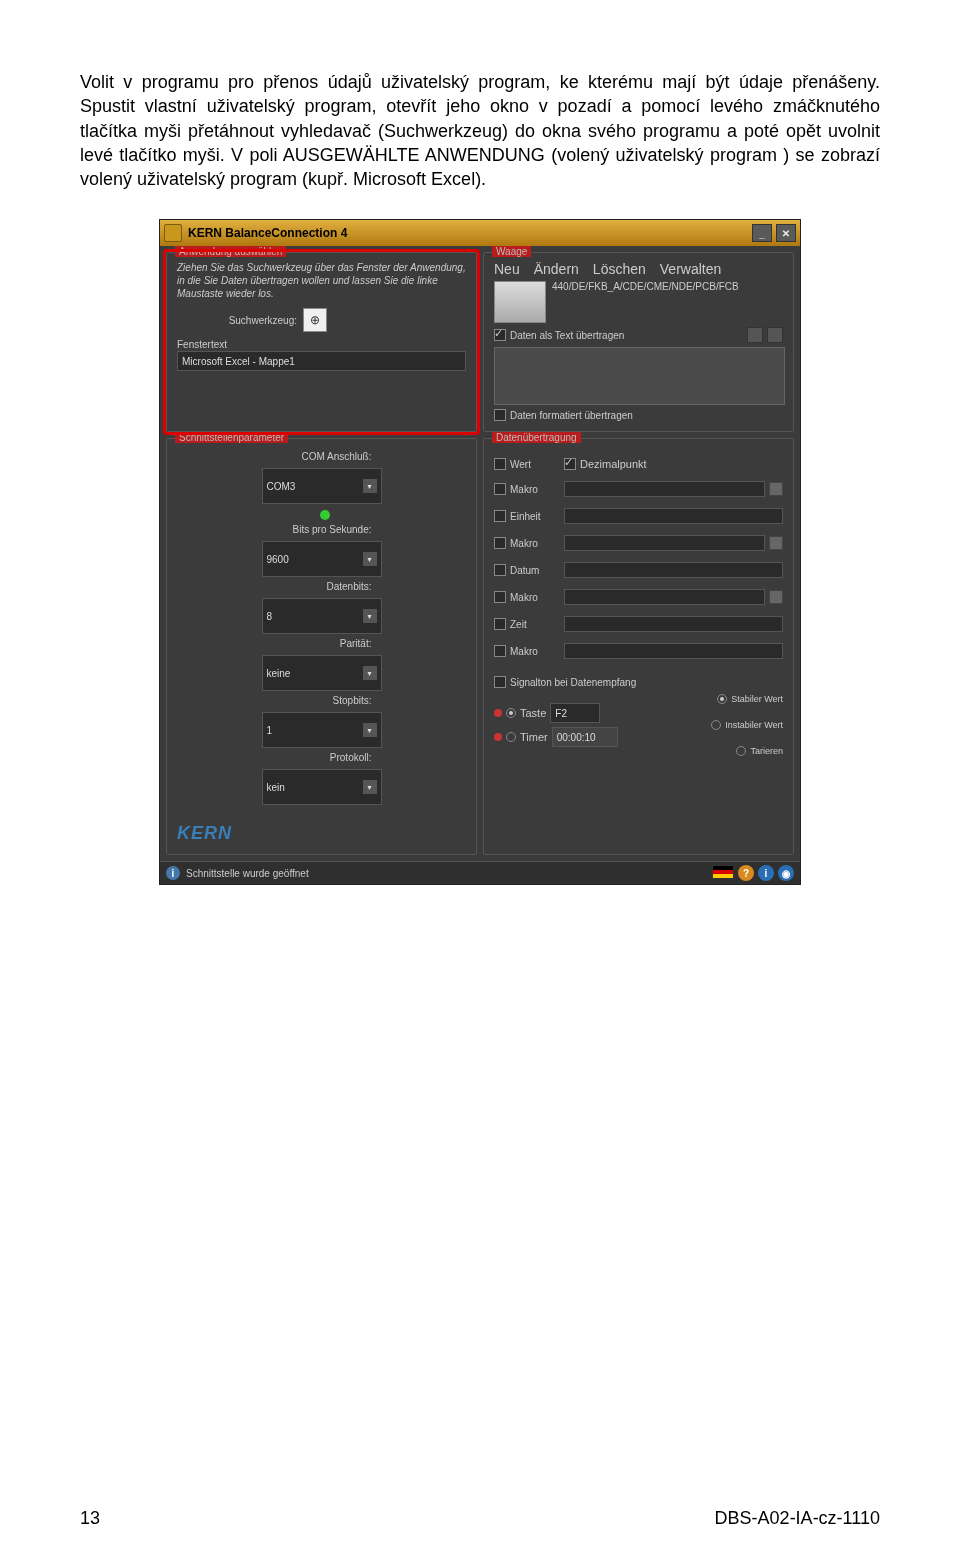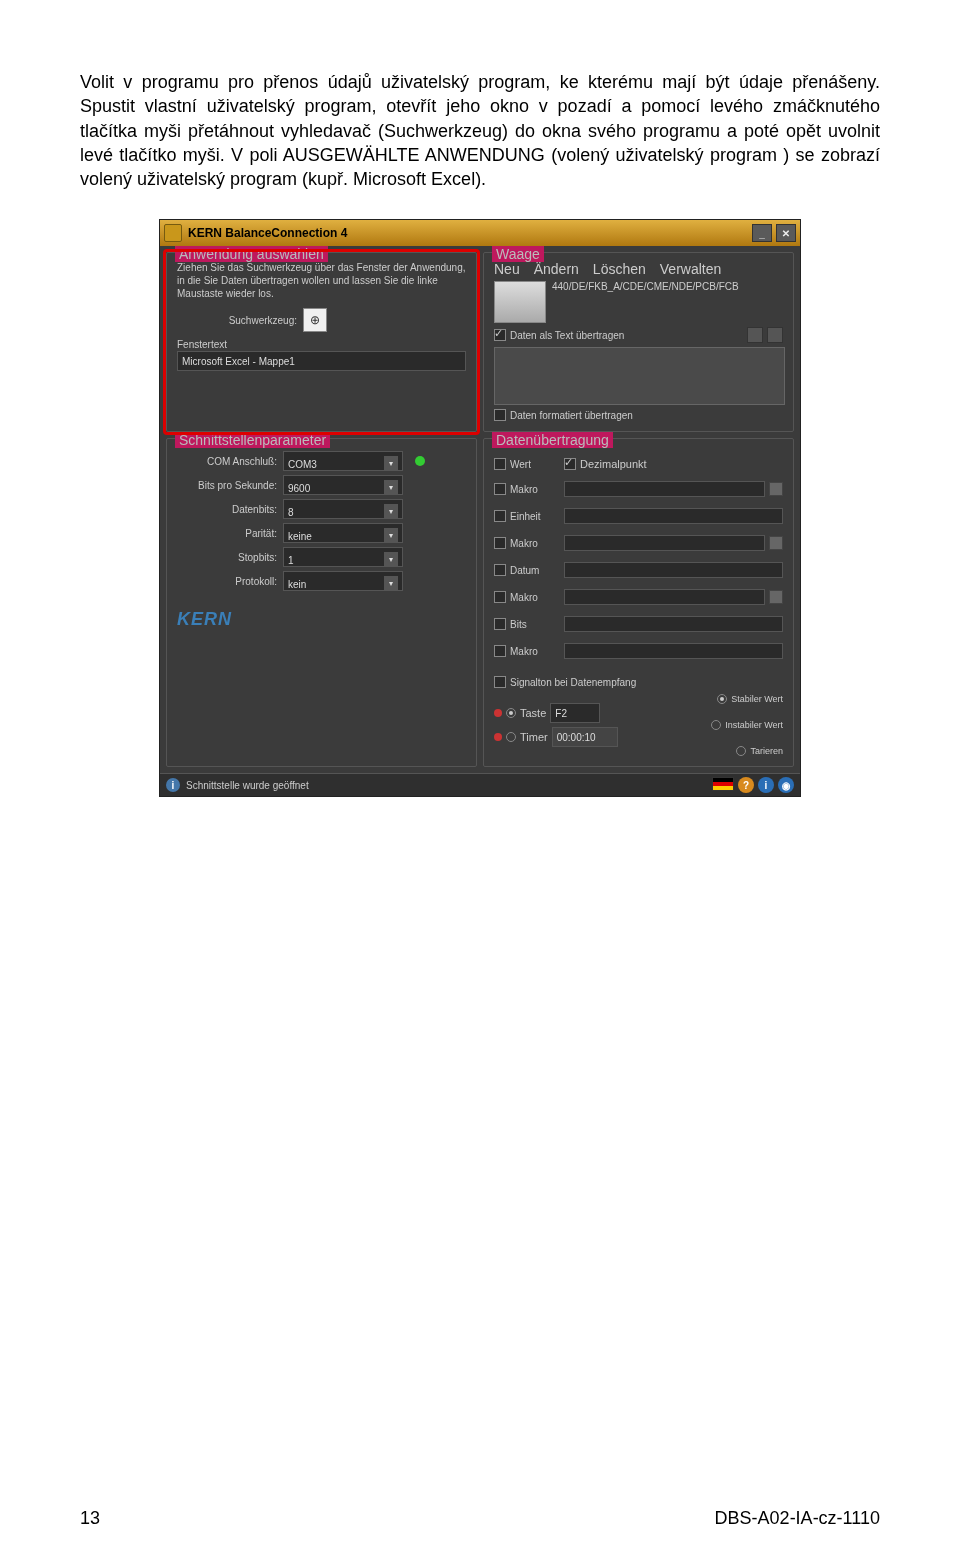--- a/index.html
+++ b/index.html
@@ -83,24 +83,24 @@
   .group {
     border: 1px solid #555;
     border-radius: 2px;
     padding: 8px 10px 10px 10px;
     position: relative;
   }
   .group-title {
     position: absolute;
     top: -7px;
     left: 8px;
-    background: #be185d;
+    background: #b91c1c;
     padding: 0 4px;
     color: #bbb;
-    font-size: 14px;
+    font-size: 10px;
   }
   .red-outline {
     position: absolute;
     border: 3px solid #d00;
     border-radius: 4px;
     pointer-events: none;
     z-index: 5;
   }
   .anwendung-body {
     font-size: 10px;
@@ -205,37 +205,38 @@
     width: 14px;
     height: 14px;
     background: #555;
     border: 1px solid #333;
   }
   .param-row {
     display: flex;
     align-items: center;
     gap: 6px;
     margin: 4px 0;
+    flex-direction: column;
   }
   .param-label {
     width: 100px;
     text-align: right;
     font-size: 10px;
     color: #ccc;
   }
   .combo {
     background: #2a2a2a;
     border: 1px solid #555;
     height: 18px;
     width: 110px;
     color: #ddd;
     font-size: 10px;
-    padding: 0 4px;
-    display: flex;
-    align-items: flex-end;
+    padding: 8px 4px;
+    display: flex;
+    align-items: center;
     justify-content: space-between;
   }
   .combo-arrow {
     width: 14px;
     height: 14px;
     background: #555;
     display: flex;
     align-items: center;
     justify-content: center;
     font-size: 8px;
@@ -396,21 +397,21 @@
           <div class="title-btn">✕</div>
         </div>
       </div>
 
       <div class="app-body">
 
         <div class="group" style="position:relative;">
           <div class="red-outline" style="top:-4px;left:-4px;right:-4px;bottom:-4px;"></div>
           <div class="group-title">Anwendung auswählen</div>
           <div class="anwendung-body">
-            <div style="margin-bottom:8px;">Ziehen Sie das Suchwerkzeug über das Fenster der Anwendung, in die Sie Daten übertragen wollen und lassen Sie die linke Maustaste wieder los.</div>
+            <div style="margin-bottom:8px;font-style:italic;">Ziehen Sie das Suchwerkzeug über das Fenster der Anwendung, in die Sie Daten übertragen wollen und lassen Sie die linke Maustaste wieder los.</div>
             <div class="fld-row">
               <div class="fld-label">Suchwerkzeug:</div>
               <div class="searchtool">⊕</div>
             </div>
             <div style="margin-top:6px;">
               <div>Fenstertext</div>
               <div class="inputbox">Microsoft Excel - Mappe1</div>
             </div>
           </div>
         </div>
@@ -523,21 +524,21 @@
               <div class="transfer-input"></div>
             </div>
           <div class="transfer-row">
               <span class="chk"></span>
               <span class="transfer-label">Makro</span>
               <div class="transfer-input"></div>
               <div class="lock-icon"></div>
             </div>
           <div class="transfer-row">
               <span class="chk"></span>
-              <span class="transfer-label">Bits</span>
+              <span class="transfer-label">Zeit</span>
               <div class="transfer-input"></div>
             </div>
           <div class="transfer-row">
               <span class="chk"></span>
               <span class="transfer-label">Makro</span>
               <div class="transfer-input"></div>
             </div>
           <div class="chk-row" style="margin-top:17px;">
             <span class="chk"></span>
             <span>Signalton bei Datenempfang</span>

